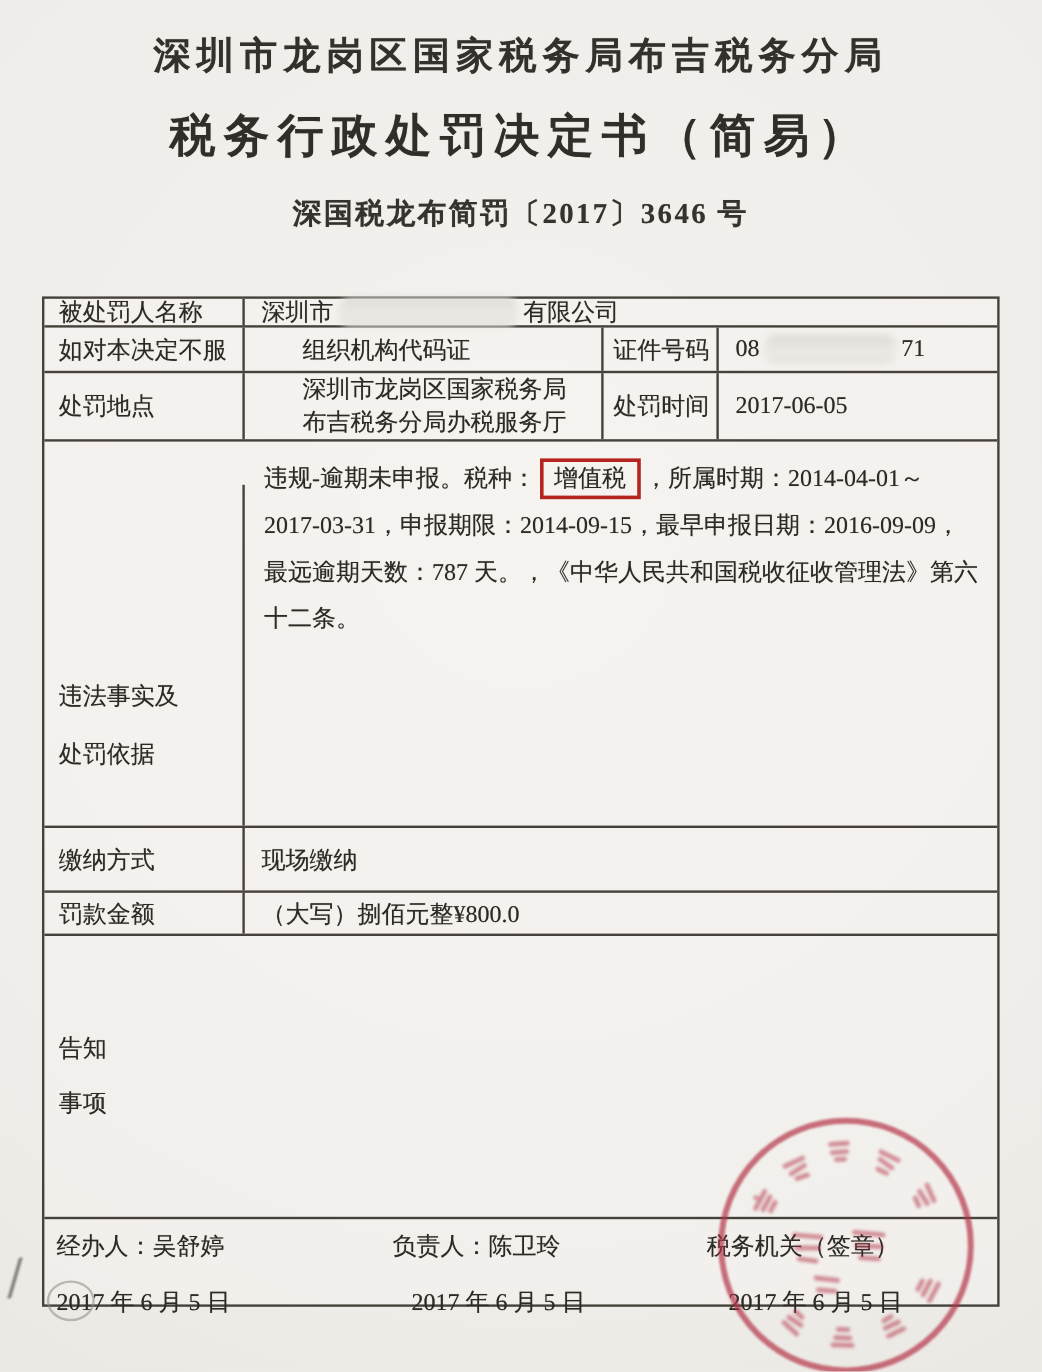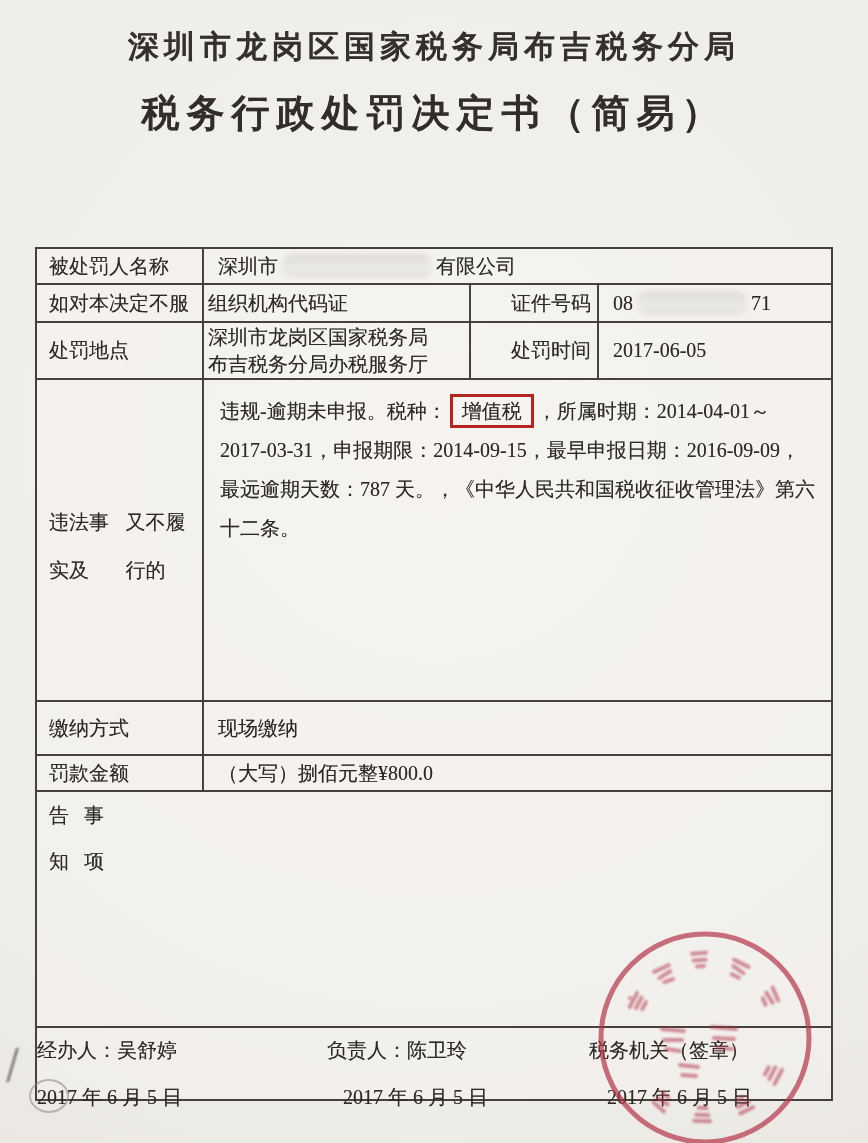--- a/index.html
+++ b/index.html
@@ -40,51 +40,51 @@
   .trow { display:flex; border-bottom:2px solid #46423b; }
   .trow:last-child { border-bottom:none; }
   .cell { border-right:2px solid #46423b; }
   .cell:last-child { border-right:none; }
   .label-cell {
     width:167px; flex:0 0 167px; padding-left:12px;
     display:flex; align-items:center; font-weight:500;
   }
   .sub-label-cell {
     width:96px; flex:0 0 96px; padding-left:8px;
-    display:flex; align-items:center;margin-left:32px;
+    display:flex; align-items:center;
   }
   .value-cell { flex:1; display:flex; align-items:center; padding-left:14px; }
-  .wide-value { width:267px; flex:0 0 267px; display:flex; align-items:center; padding-left:4px; }
+  .wide-value { width:267px; flex:0 0 267px; display:flex; align-items:center; padding-left:16px;margin-left:32px; }
   .multiline-value { line-height:27px; padding-top:2px; padding-bottom:2px; padding-right:24px; }
   .redact {
     display:inline-block; height:24px; vertical-align:middle;
     background:linear-gradient(180deg,#dedbd6 0%, #eceae6 60%, #e3e0db 100%);
     border-radius:10px; filter:blur(2.5px); margin:0 4px;
   }
   .w150 { width:150px; }
   .w110 { width:110px; }
   .tall-label {
-    flex-direction:row; align-items:flex-start; justify-content:space-between;
-    padding-top:118px; line-height:48px;
+    flex-direction:column; align-items:flex-start; justify-content:center;
+    padding-top:118px; line-height:48px;margin-top:36px;
   }
   .violation-cell {
     flex:1; padding:12px 16px 0 16px; line-height:39px; align-items:flex-start;
   }
   .red-box {
     display:inline-block; border:3px solid #b5241f;
     padding:0 9px; margin:0 3px; line-height:28px; font-weight:500;
   }
   .notice-label-cell {
     width:82px; flex:0 0 82px; padding-left:12px;
-    display:flex; flex-direction:row; justify-content:center; line-height:46px;
+    display:flex; flex-direction:column; justify-content:center; line-height:46px;
   }
   .notice-cell { flex:1; padding:9px 14px 0 12px; font-size:19.5px; line-height:33.5px; }
   .sig-row { padding-top:9px; }
   .sig-group { position:relative; }
-  .sig-g1 { flex:0 0 290px; padding-left:0; }
+  .sig-g1 { flex:0 0 290px; padding-left:10px; }
   .sig-g2 { flex:0 0 262px; }
   .sig-g3 { flex:1; }
   .sig-name { font-size:20px; }
   .sig-date { font-size:20px; margin-top:20px; position:relative; }
   .sig-g1 .sig-date { padding-left:0px; }
   .sig-g2 .sig-date { padding-left:16px; }
   .sig-g3 .sig-date { padding-left:18px; }
   .circle-artifact {
     position:absolute; left:-8px; top:-5px; width:40px; height:34px;
     border:2px solid rgba(140,136,130,0.55); border-radius:50%;
@@ -100,24 +100,25 @@
     transform:skewX(-16deg); filter:blur(0.8px);
   }
 </style>
 </head>
 <body>
 
 <div class="paper">
 
   <div class="org-name">深圳市龙岗区国家税务局布吉税务分局</div>
   <div class="doc-title">税务行政处罚决定书（简易）</div>
+  <div class="doc-number">深国税龙布简罚〔2017〕3646 号</div>
 
   <div class="doc-table">
 
-    <div class="trow" style="height:36px">
+    <div class="trow" style="height:24px">
       <div class="cell label-cell">被处罚人名称</div>
       <div class="cell value-cell">
         <span>深圳市</span>
           <span class="redact w150"></span>
           <span>有限公司</span>
       </div>
     </div>
 
     <div class="trow" style="height:38px">
       <div class="cell label-cell">如对本决定不服</div>
@@ -133,21 +134,21 @@
     <div class="trow" style="height:57px">
       <div class="cell label-cell">处罚地点</div>
       <div class="cell wide-value multiline-value">深圳市龙岗区国家税务局布吉税务分局办税服务厅</div>
       <div class="cell sub-label-cell">处罚时间</div>
       <div class="cell value-cell">2017-06-05</div>
     </div>
 
     <div class="trow" style="height:322px">
       <div class="cell label-cell tall-label">
         <div>违法事实及</div>
-        <div>又不履行的</div>
+        <div>处罚依据</div>
       </div>
       <div class="cell violation-cell">
         <span>违规-逾期未申报。税种：</span><span class="red-box">增值税</span><span>，所属时期：2014-04-01～2017-03-31，申报期限：2014-09-15，最早申报日期：2016-09-09，最远逾期天数：787 天。，《中华人民共和国税收征收管理法》第六十二条。</span>
       </div>
     </div>
 
     <div class="trow" style="height:54px">
       <div class="cell label-cell">缴纳方式</div>
       <div class="cell value-cell">现场缴纳</div>
     </div>

